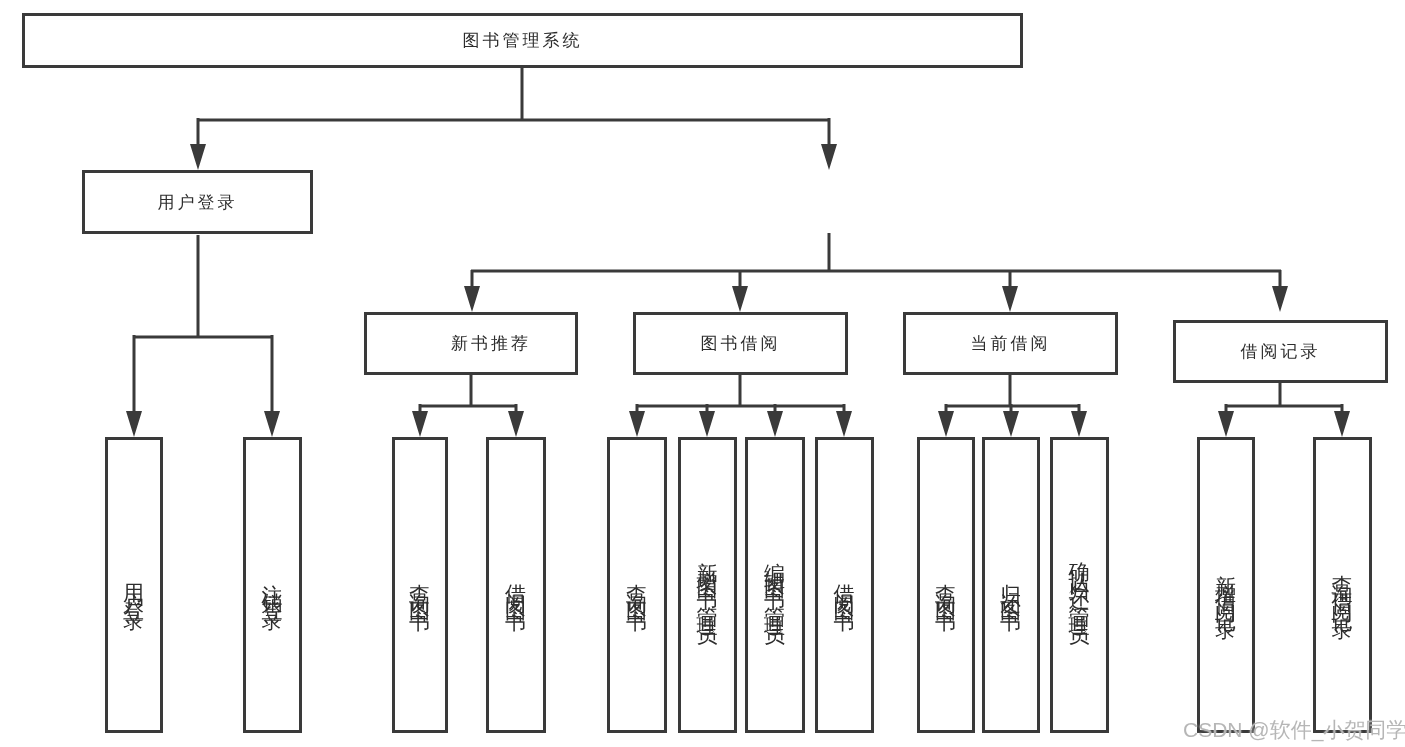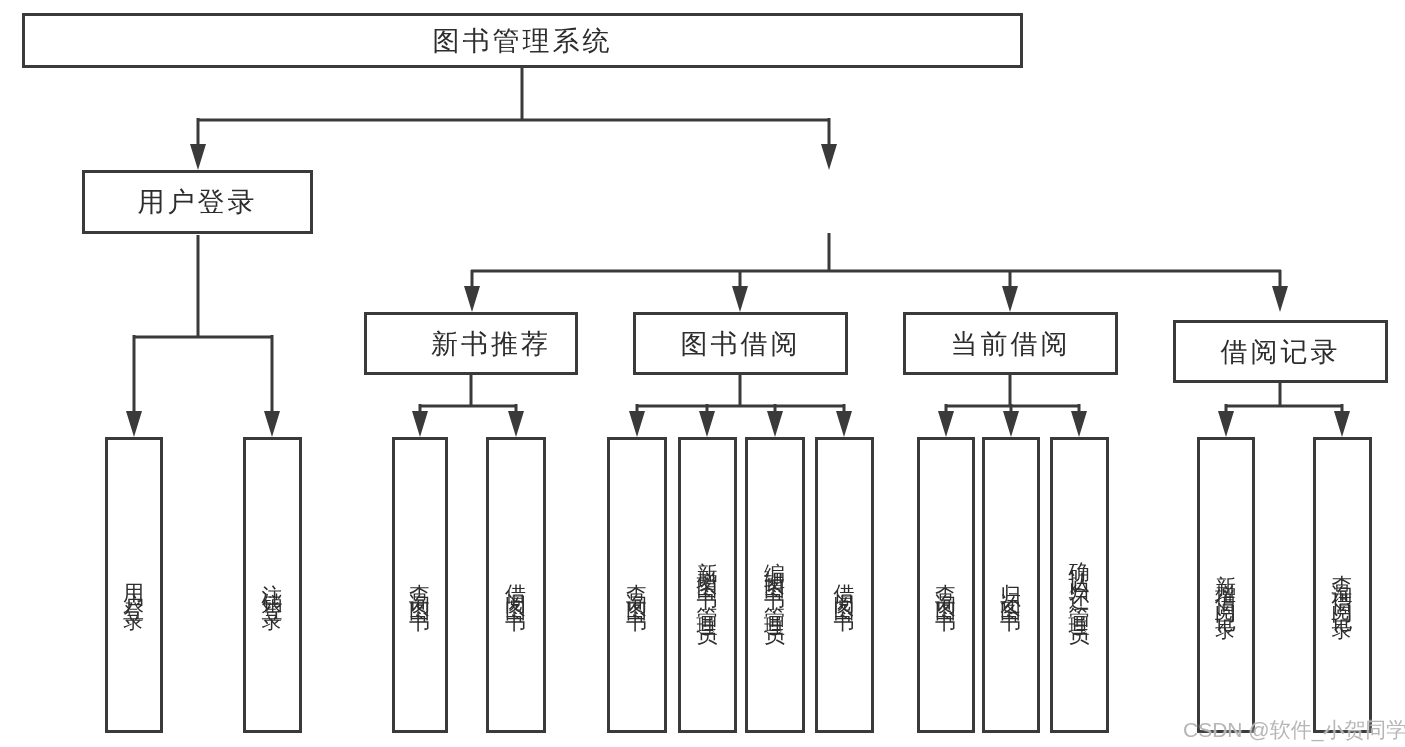--- a/index.html
+++ b/index.html
@@ -20,21 +20,21 @@
   .node {
     position: absolute;
     box-sizing: border-box;
     border: 3px solid #3a3a3a;
     background: #ffffff;
     display: flex;
     align-items: center;
     justify-content: center;
   }
   .hnode span {
-    font-size: 27px;
+    font-size: 17px;
     letter-spacing: 3px;
     white-space: nowrap;
     color: #2d2d2d;
   }
   .vnode span {
     writing-mode: vertical-rl;
     text-orientation: mixed;
     font-size: 21px;
     letter-spacing: 9px;
     line-height: 1;

